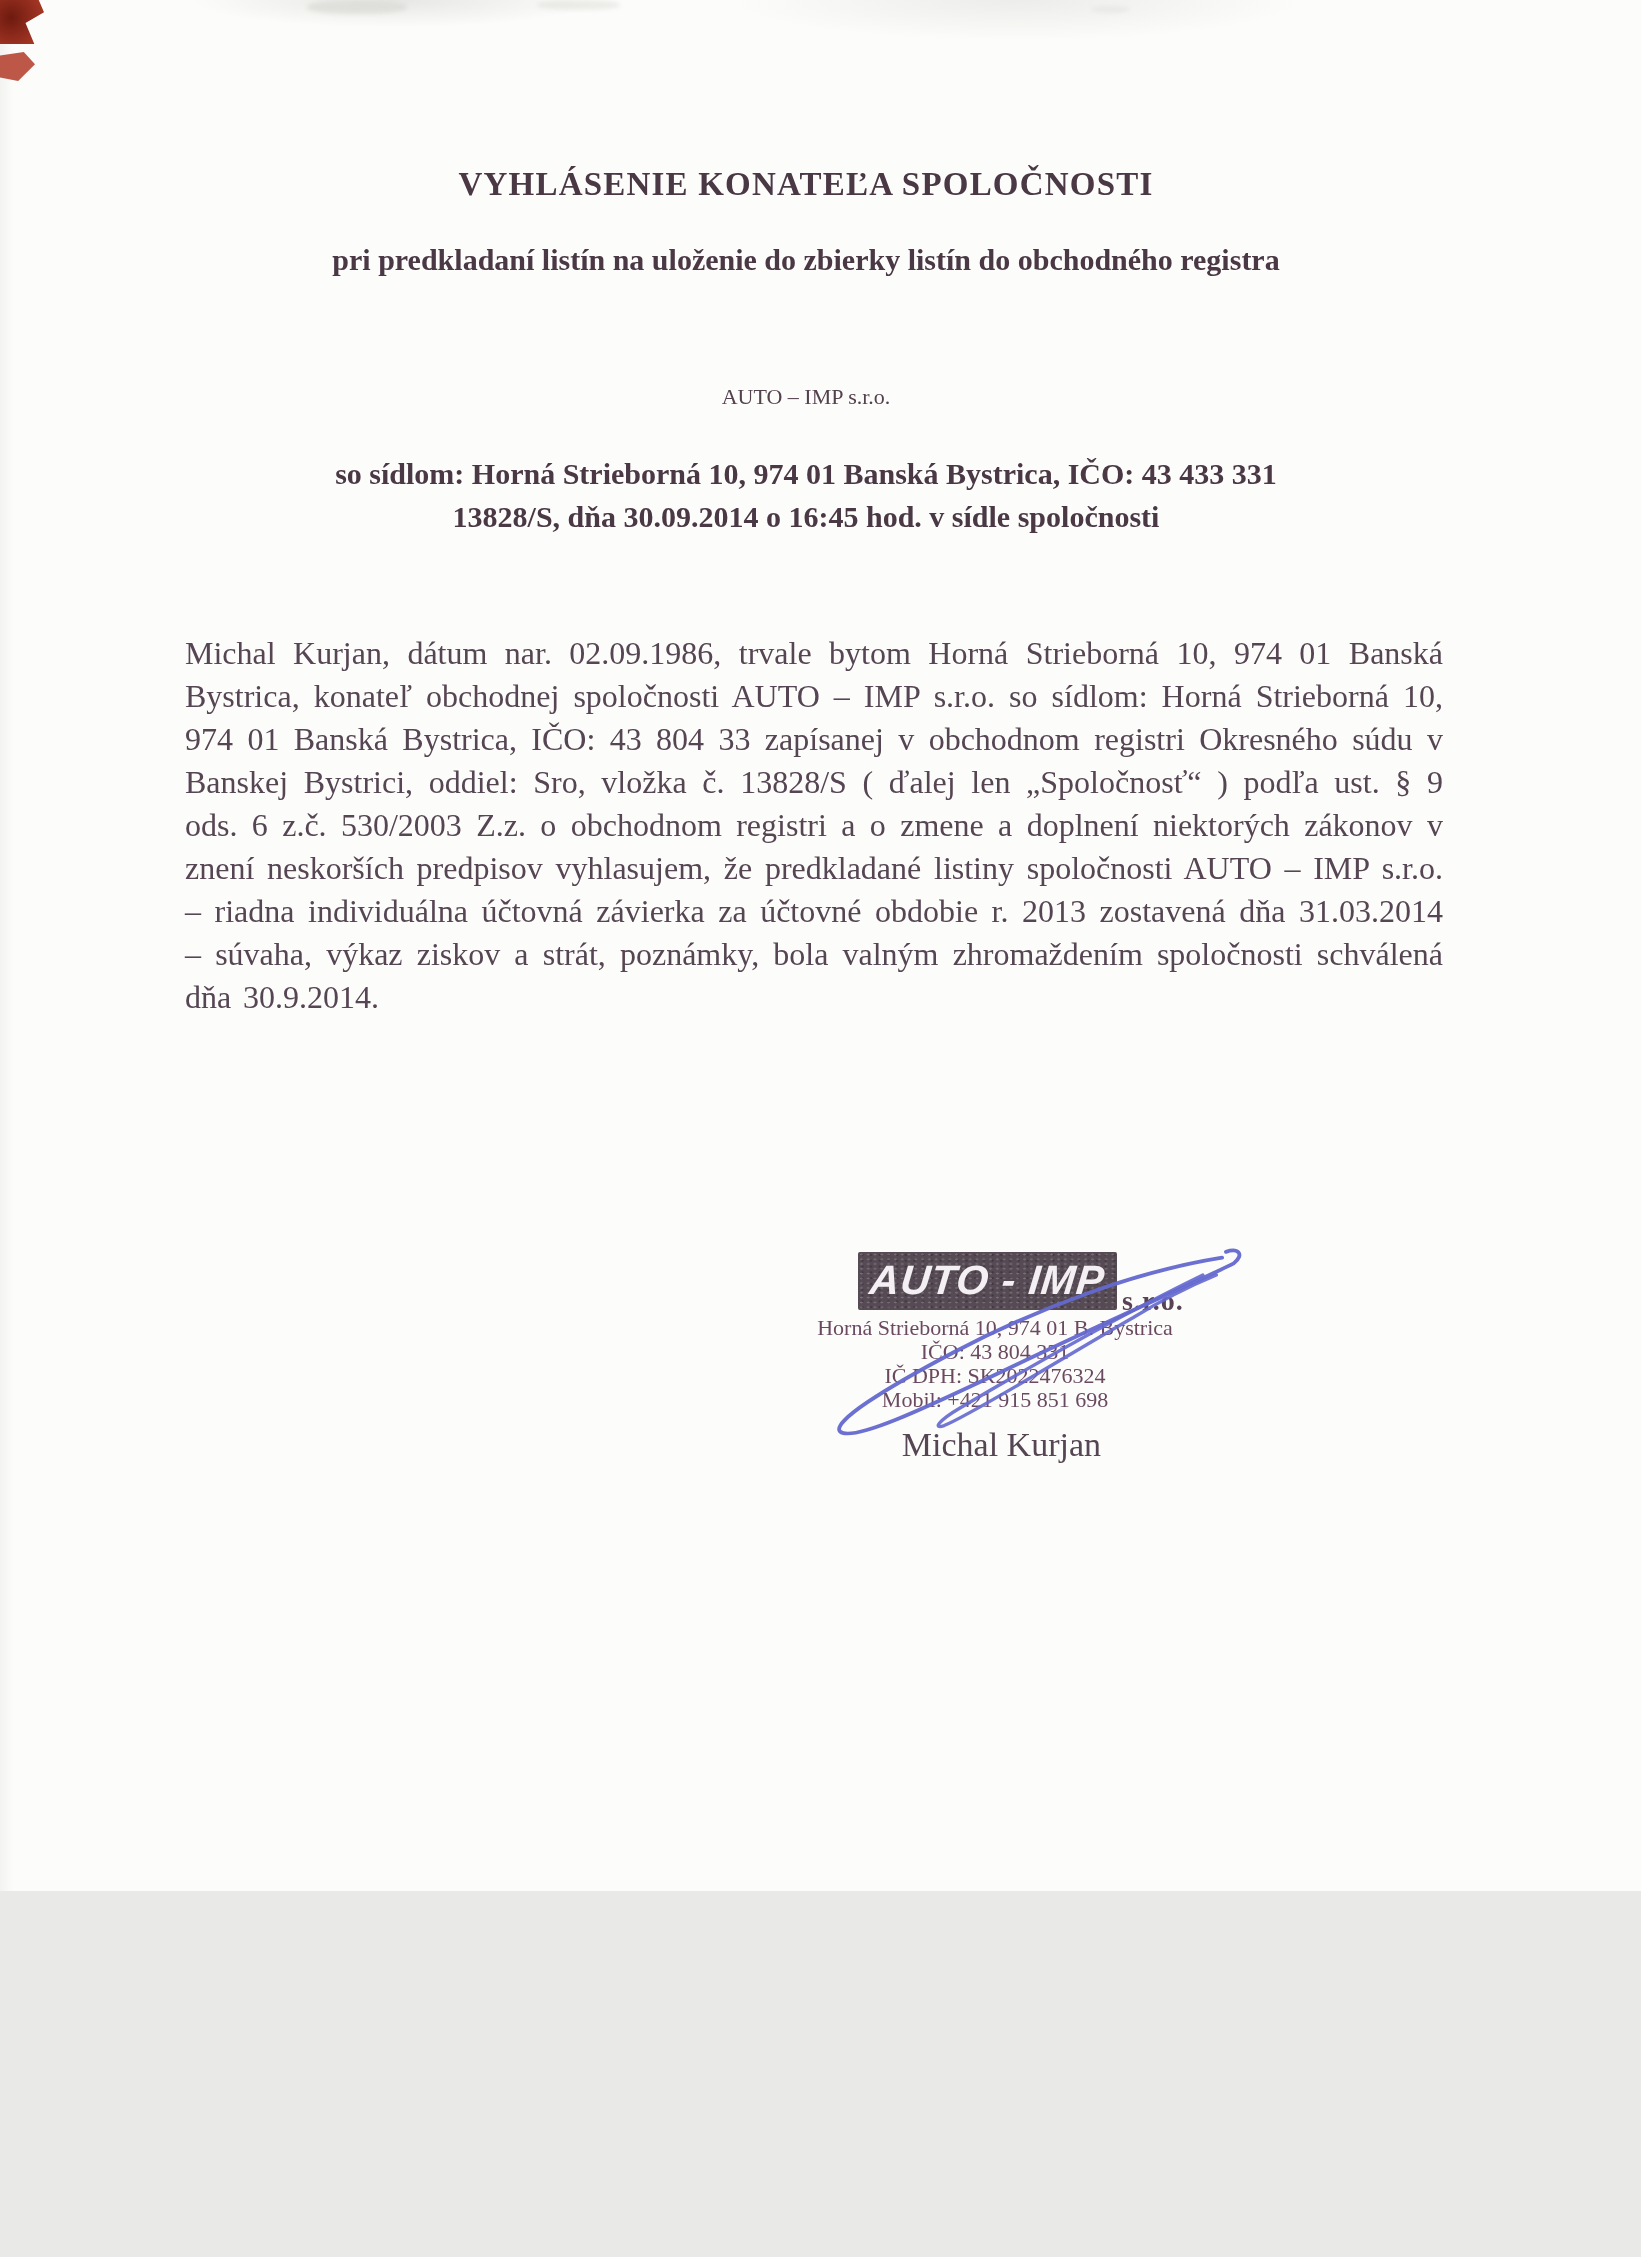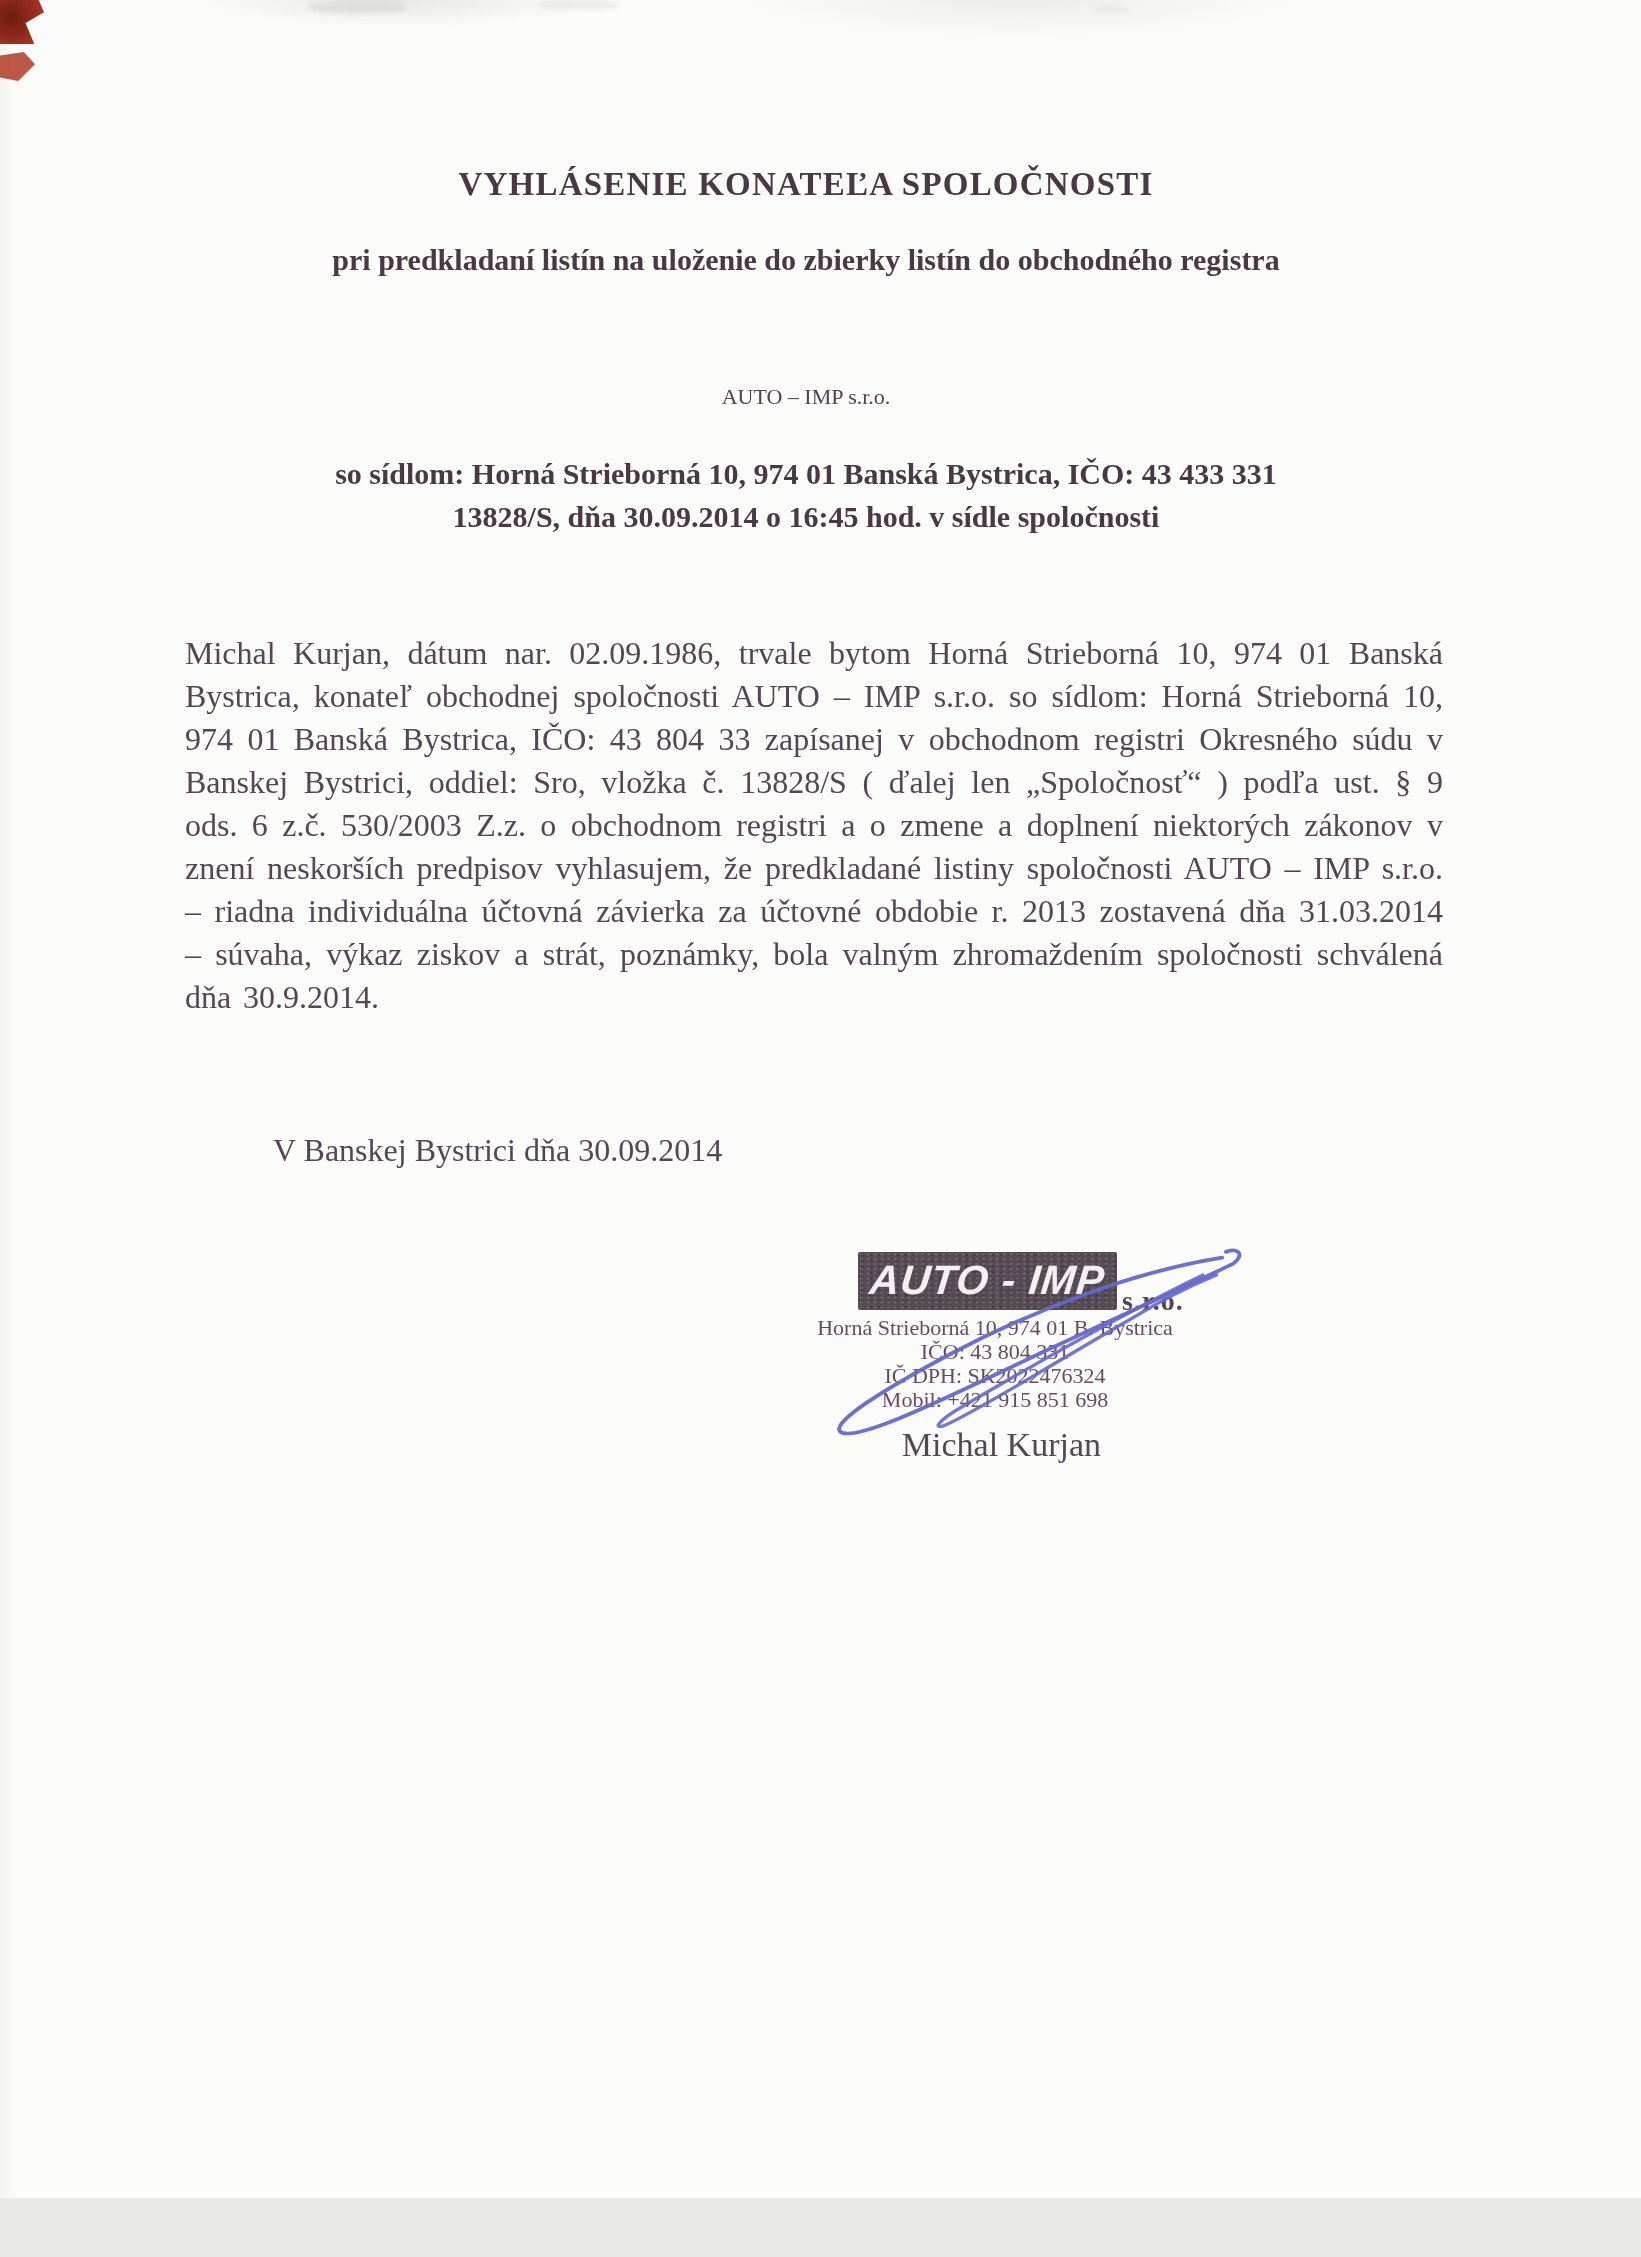--- a/index.html
+++ b/index.html
@@ -1,18 +1,18 @@
 <!DOCTYPE html>
 <html><head>
 <meta charset="utf-8">
 <style>
   html,body{margin:0;padding:0;background:#e9e9e7;}
   .page{
     position:relative;
-    width:1641px;height:2198px;
+    width:1641px;height:1891px;
     margin:0 auto;
     background:
       radial-gradient(ellipse 406px 58px at 62% 0%, rgba(190,190,186,0.25), transparent 70%),
       radial-gradient(ellipse 290px 39px at 24% 0%, rgba(180,180,176,0.30), transparent 70%),
       linear-gradient(90deg, rgba(200,200,196,0.18) 0px, transparent 13.5px),
       #fcfcfa;
     overflow:hidden;
     font-family:"Liberation Serif","DejaVu Serif",serif;
     color:#4e3c49;
   }
@@ -95,21 +95,20 @@
   <div class="center-col subtitle">pri predkladaní listín na uloženie do zbierky listín do obchodného registra</div>
   <div class="center-col company-name">AUTO – IMP s.r.o.</div>
 
   <div class="center-col reg-block">
     <div>so sídlom: Horná Strieborná 10,  974 01 Banská Bystrica, IČO: 43 433 331</div>
     <div>13828/S, dňa 30.09.2014 o 16:45 hod. v sídle spoločnosti</div>
   </div>
 
   <p class="body-text">Michal Kurjan, dátum nar. 02.09.1986, trvale bytom Horná Strieborná 10, 974 01 Banská Bystrica, konateľ obchodnej spoločnosti AUTO – IMP s.r.o. so sídlom: Horná Strieborná 10, 974 01 Banská Bystrica, IČO: 43 804 33 zapísanej v obchodnom registri Okresného súdu v Banskej Bystrici, oddiel: Sro, vložka č. 13828/S ( ďalej len „Spoločnosť“ ) podľa ust. § 9 ods. 6 z.č. 530/2003 Z.z. o obchodnom registri a o zmene a doplnení niektorých zákonov v znení neskorších predpisov vyhlasujem, že predkladané listiny spoločnosti AUTO – IMP s.r.o. – riadna individuálna účtovná závierka za účtovné obdobie r. 2013 zostavená dňa 31.03.2014 – súvaha, výkaz ziskov a strát, poznámky,  bola valným zhromaždením spoločnosti schválená dňa 30.9.2014.</p>
 
-  <div class="place-date">V Banskej Bystrici  dňa 30.09.2014</div>
 
   <div class="stamp">
     <div class="stamp-logo">
       <span class="stamp-logo-text">AUTO - IMP</span>
     </div>
     <span class="stamp-suffix">s.r.o.</span>
     <div class="stamp-lines">
       <div>Horná Strieborná 10,  974 01 B. Bystrica</div>
       <div>IČO: 43 804 331</div>
       <div>IČ DPH: SK2022476324</div>

